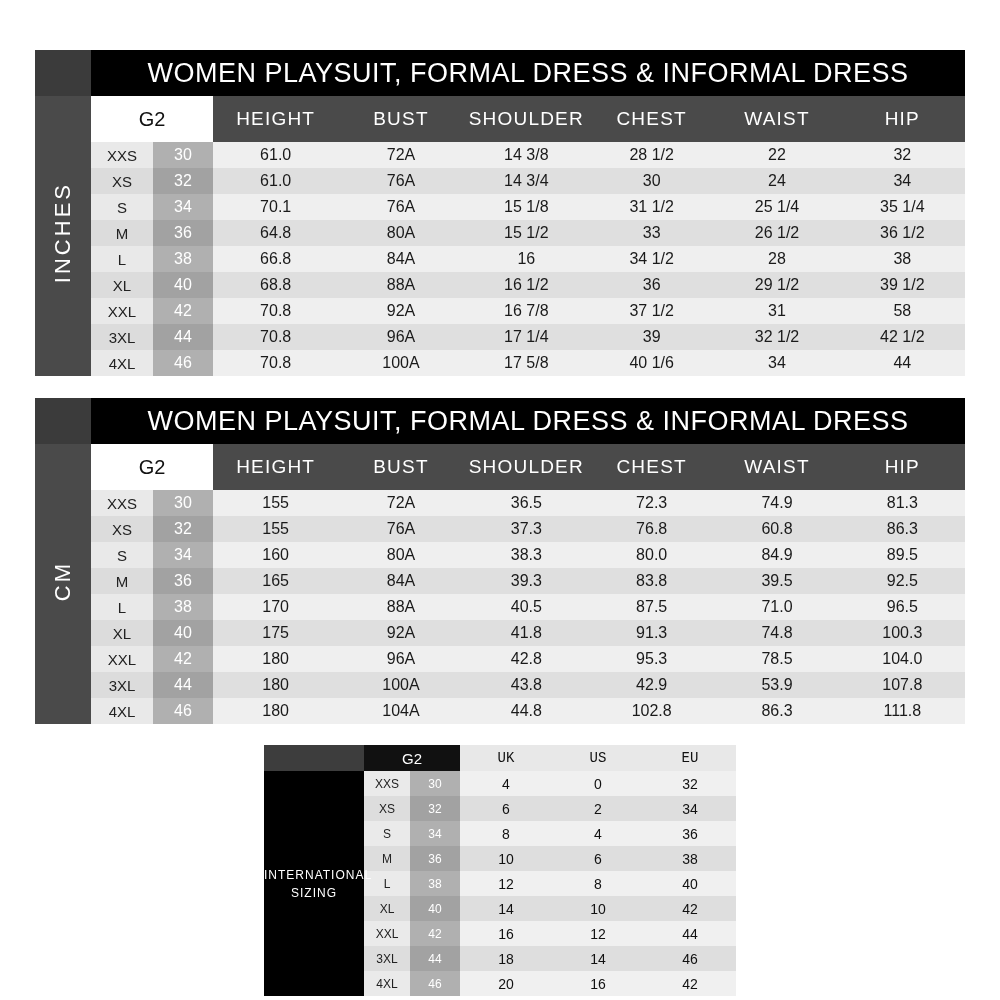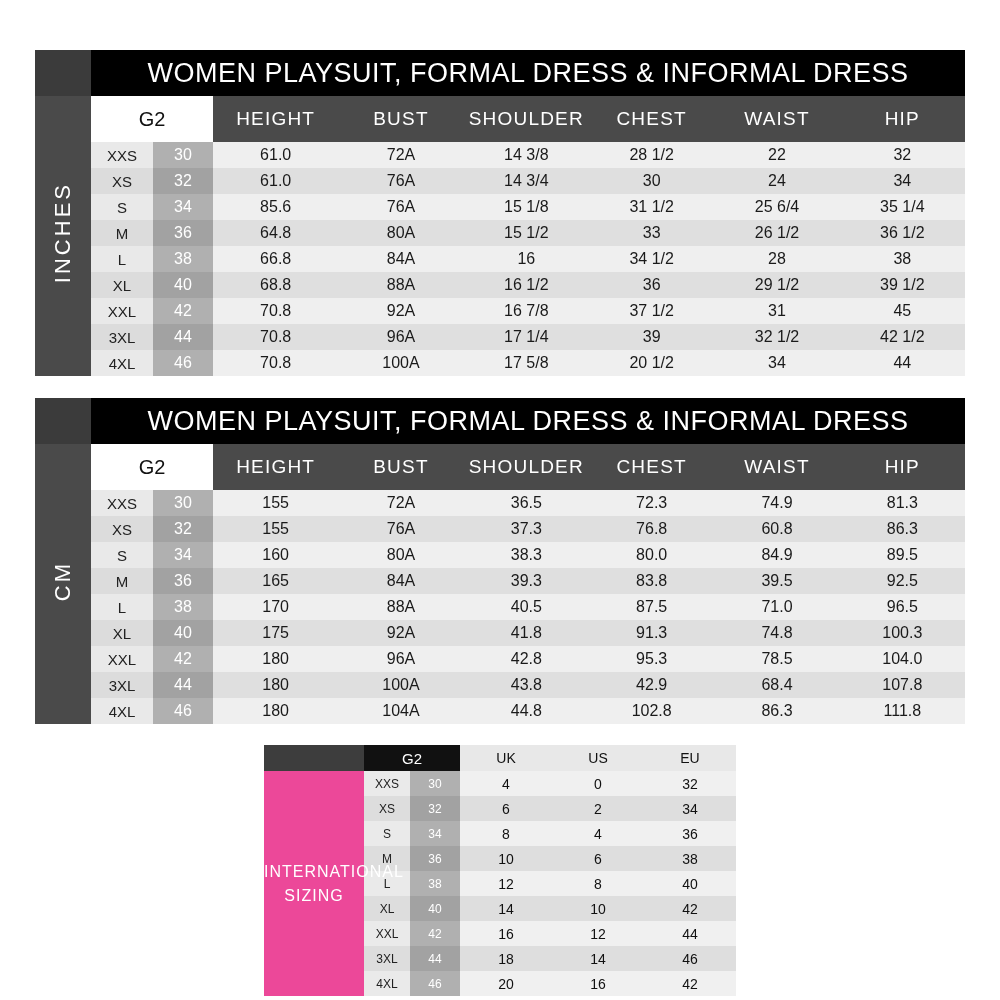--- a/index.html
+++ b/index.html
@@ -101,43 +101,44 @@
   .row-a .val-cell { background: #efefef; }
   .row-b .val-cell { background: #dfdfdf; }
   .row-a .sz-cell  { background: #e9e9e9; }
   .row-b .sz-cell  { background: #dcdcdc; }
   .row-a .g2v-cell { background: #b0b0b0; }
   .row-b .g2v-cell { background: #a2a2a2; }
   tr.data-row { height: 26px; }
 
   
   .intl-label {
-    background: #ec4899;
-    color: #ffffff;
-    font-size: 16px;
+    background: #000000;
+    color: #ffffff;
+    font-size: 12px;
     font-weight: 700;
     letter-spacing: 1px;
     line-height: 1.5;
     width: 100px;
   }
   .intl-top-dark { background: #3d3d3d; }
   .intl-g2 {
     background: #111111;
     color: #ffffff;
     font-size: 15px;
     font-weight: 700;
     height: 26px;
     width: 50px;
   }
   .intl-hdr {
     background: #e8e8e8;
     color: #111111;
     font-size: 14px;
     font-weight: 400;
     height: 26px;
+    font-family: Liberation Mono, monospace;
   }
   .intl-sz {
     background: #e6e6e6;
     color: #222222;
     font-size: 12px;
     font-weight: 700;
     width: 46px;
   }
   .intl-g2v {
     background: #a8a8a8;
@@ -204,25 +205,25 @@
             <td class="val-cell">61.0</td>
             <td class="val-cell">76A</td>
             <td class="val-cell">14 3/4</td>
             <td class="val-cell">30</td>
             <td class="val-cell">24</td>
             <td class="val-cell">34</td>
           </tr>
           <tr class="data-row row-a">
             <td class="sz-cell">S</td>
             <td class="g2v-cell">34</td>
-            <td class="val-cell">85.6</td>
+            <td class="val-cell">70.1</td>
             <td class="val-cell">76A</td>
             <td class="val-cell">15 1/8</td>
             <td class="val-cell">31 1/2</td>
-            <td class="val-cell">25 6/4</td>
+            <td class="val-cell">25 1/4</td>
             <td class="val-cell">35 1/4</td>
           </tr>
           <tr class="data-row row-b">
             <td class="sz-cell">M</td>
             <td class="g2v-cell">36</td>
             <td class="val-cell">64.8</td>
             <td class="val-cell">80A</td>
             <td class="val-cell">15 1/2</td>
             <td class="val-cell">33</td>
             <td class="val-cell">26 1/2</td>
@@ -249,39 +250,39 @@
             <td class="val-cell">39 1/2</td>
           </tr>
           <tr class="data-row row-a">
             <td class="sz-cell">XXL</td>
             <td class="g2v-cell">42</td>
             <td class="val-cell">70.8</td>
             <td class="val-cell">92A</td>
             <td class="val-cell">16 7/8</td>
             <td class="val-cell">37 1/2</td>
             <td class="val-cell">31</td>
-            <td class="val-cell">45</td>
+            <td class="val-cell">58</td>
           </tr>
           <tr class="data-row row-b">
             <td class="sz-cell">3XL</td>
             <td class="g2v-cell">44</td>
             <td class="val-cell">70.8</td>
             <td class="val-cell">96A</td>
             <td class="val-cell">17 1/4</td>
             <td class="val-cell">39</td>
             <td class="val-cell">32 1/2</td>
             <td class="val-cell">42 1/2</td>
           </tr>
           <tr class="data-row row-a">
             <td class="sz-cell">4XL</td>
             <td class="g2v-cell">46</td>
             <td class="val-cell">70.8</td>
             <td class="val-cell">100A</td>
             <td class="val-cell">17 5/8</td>
-            <td class="val-cell">20 1/2</td>
+            <td class="val-cell">40 1/6</td>
             <td class="val-cell">34</td>
             <td class="val-cell">44</td>
           </tr>
         </tbody>
     </table>
   </div>
 
   <div class="chart-block" id="block-cm" style="left:35px; top:398px; width:930px; height:320px;">
     <table class="size-table">
       <colgroup>
@@ -380,21 +381,21 @@
             <td class="val-cell">78.5</td>
             <td class="val-cell">104.0</td>
           </tr>
           <tr class="data-row row-b">
             <td class="sz-cell">3XL</td>
             <td class="g2v-cell">44</td>
             <td class="val-cell">180</td>
             <td class="val-cell">100A</td>
             <td class="val-cell">43.8</td>
             <td class="val-cell">42.9</td>
-            <td class="val-cell">68.4</td>
+            <td class="val-cell">53.9</td>
             <td class="val-cell">107.8</td>
           </tr>
           <tr class="data-row row-a">
             <td class="sz-cell">4XL</td>
             <td class="g2v-cell">46</td>
             <td class="val-cell">180</td>
             <td class="val-cell">104A</td>
             <td class="val-cell">44.8</td>
             <td class="val-cell">102.8</td>
             <td class="val-cell">86.3</td>

